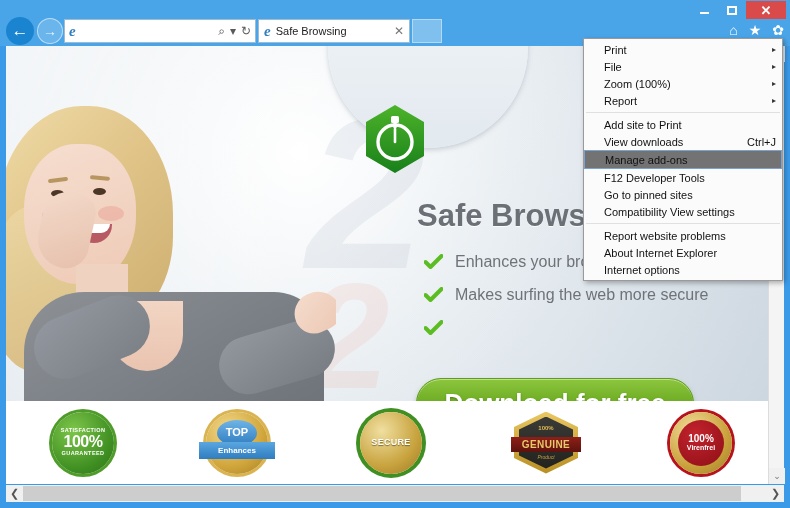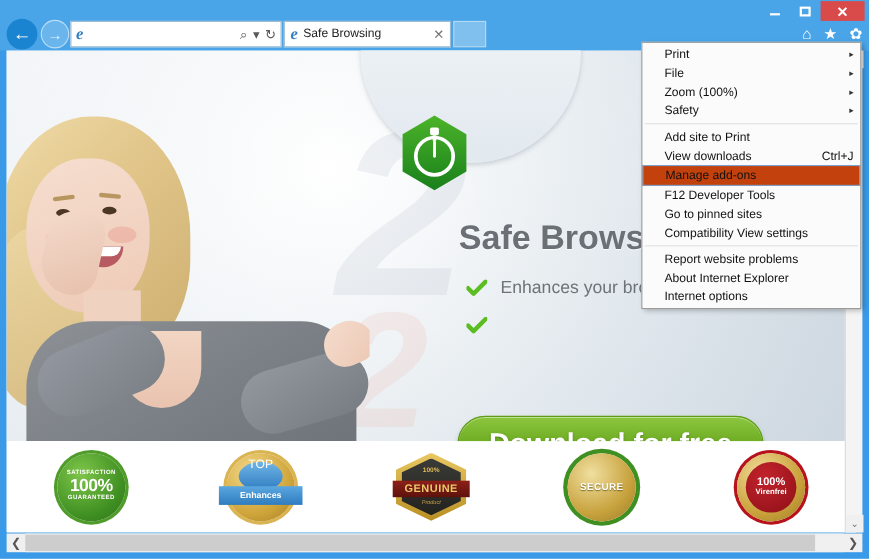--- a/index.html
+++ b/index.html
@@ -174,21 +174,21 @@
                box-shadow:0 0 0 3px #4f9c2a;}
   .bg1 .b-in{color:#fff;font-weight:bold;}
   .bg1 .big{font-size:16px;letter-spacing:-.5px;}
   .bg1 .sm{font-size:5.5px;letter-spacing:.4px;}
 
   .bg2 .b-ring{background:radial-gradient(circle at 35% 30%,#f3d98a,#d1a63c 60%,#a87f22);
                box-shadow:0 0 0 3px #d9b451;}
   .bg2 .rib{position:absolute;left:-7px;top:30px;width:76px;height:17px;z-index:3;
             background:linear-gradient(#5aa7e0,#2f7cc0);display:flex;align-items:center;
             justify-content:center;color:#fff;font-size:8px;font-weight:bold;}
-  .bg2 .top{position:absolute;left:0;right:0;top:4px;z-index:3;color:#fff;font-size:11px;font-weight:normal;}
+  .bg2 .top{position:absolute;left:0;right:0;top:14px;z-index:3;color:#fff;font-size:11px;font-weight:bold;}
   .bg2 .disc{position:absolute;left:11px;top:8px;width:40px;height:26px;border-radius:50%;
              background:linear-gradient(#6fb4e6,#2f7cc0);z-index:2;}
 
   .bg3 .b-ring{background:radial-gradient(circle at 35% 30%,#f0dfa0,#c8a33e 60%,#9b7a24);
                box-shadow:0 0 0 4px #3f8f22;}
   .bg3 .b-in{color:#fff;font-size:9px;font-weight:bold;letter-spacing:.3px;
              text-shadow:0 1px 1px rgba(90,70,10,.7);}
 
   .bg4{border-radius:0;width:64px;height:62px;}
   .bg4 .hexbg{position:absolute;inset:0;background:linear-gradient(#e9c761,#b98f23);
@@ -233,21 +233,21 @@
     background:#fbfbfb;border:1px solid #9a9a9a;box-sizing:border-box;
     box-shadow:2px 2px 5px rgba(0,0,0,.30);
     padding:2px 0;z-index:40;
   }
   .mi{
     position:relative;height:17px;display:flex;align-items:center;
     padding:0 6px 0 20px;font-size:11px;color:#111;white-space:nowrap;
   }
   .mi .arr{margin-left:auto;font-size:8px;color:#333;}
   .mi .acc{margin-left:auto;font-size:11px;color:#111;}
-  .mi.sel{background:#c2410c;border:1px solid #7da2ce;box-sizing:border-box;height:19px;}
+  .mi.sel{background:#737373;border:1px solid #7da2ce;box-sizing:border-box;height:19px;}
   .msep{height:1px;background:#e0e0e0;margin:3px 2px;}
 </style>
 </head>
 <body>
 
 <div id="app">
 
   <div class="chrome">
 
     <div class="win-btns">
@@ -345,20 +345,28 @@
               </svg>
           </span>
           <span class="btxt">Enhances your browsing</span>
         </div>
         <div class="bullet">
           <span class="chk">
             <svg width="19" height="16" viewBox="0 0 19 16">
                 <path d="M1.5 8 L6.5 13 L17.5 2" fill="none" stroke="#5bbd21" stroke-width="4" stroke-linecap="round" stroke-linejoin="round"></path>
               </svg>
           </span>
+          <span class="btxt">Makes surfing the web more secure</span>
+        </div>
+        <div class="bullet">
+          <span class="chk">
+            <svg width="19" height="16" viewBox="0 0 19 16">
+                <path d="M1.5 8 L6.5 13 L17.5 2" fill="none" stroke="#5bbd21" stroke-width="4" stroke-linecap="round" stroke-linejoin="round"></path>
+              </svg>
+          </span>
         </div>
       </div>
 
       <div class="dlbtn">Download for free</div>
 
       <div class="badges">
 
         <div class="badge bg1">
           <div class="b-ring"></div>
           <div class="b-in">
@@ -368,31 +376,31 @@
           </div>
         </div>
 
         <div class="badge bg2">
           <div class="b-ring"></div>
           <div class="disc"></div>
           <div class="top">TOP</div>
           <div class="rib">Enhances</div>
         </div>
 
+        <div class="badge bg3">
+          <div class="b-ring"></div>
+          <div class="b-in">SECURE</div>
+        </div>
+
         <div class="badge bg4">
           <div class="hexbg"></div>
           <div class="hexin"></div>
           <div class="pct">100%</div>
           <div class="rib">GENUINE</div>
           <div class="sub">Product</div>
-        </div>
-
-        <div class="badge bg3">
-          <div class="b-ring"></div>
-          <div class="b-in">SECURE</div>
         </div>
 
         <div class="badge bg5">
           <div class="b-ring"></div>
           <div class="inner"></div>
           <div class="b-in">
             <div class="big">100%</div>
             <div class="sm">Virenfrei</div>
           </div>
         </div>
@@ -422,21 +430,21 @@
       </div>
       <div class="mi">
         <span>File</span>
         <span class="arr">▸</span>
       </div>
       <div class="mi">
         <span>Zoom (100%)</span>
         <span class="arr">▸</span>
       </div>
       <div class="mi">
-        <span>Safety</span>
+        <span>Report</span>
         <span class="arr">▸</span>
       </div>
       <div class="msep"></div>
       <div class="mi">
         <span>Add site to Print</span>
       </div>
       <div class="mi">
         <span>View downloads</span>
         <span class="acc">Ctrl+J</span>
       </div>

